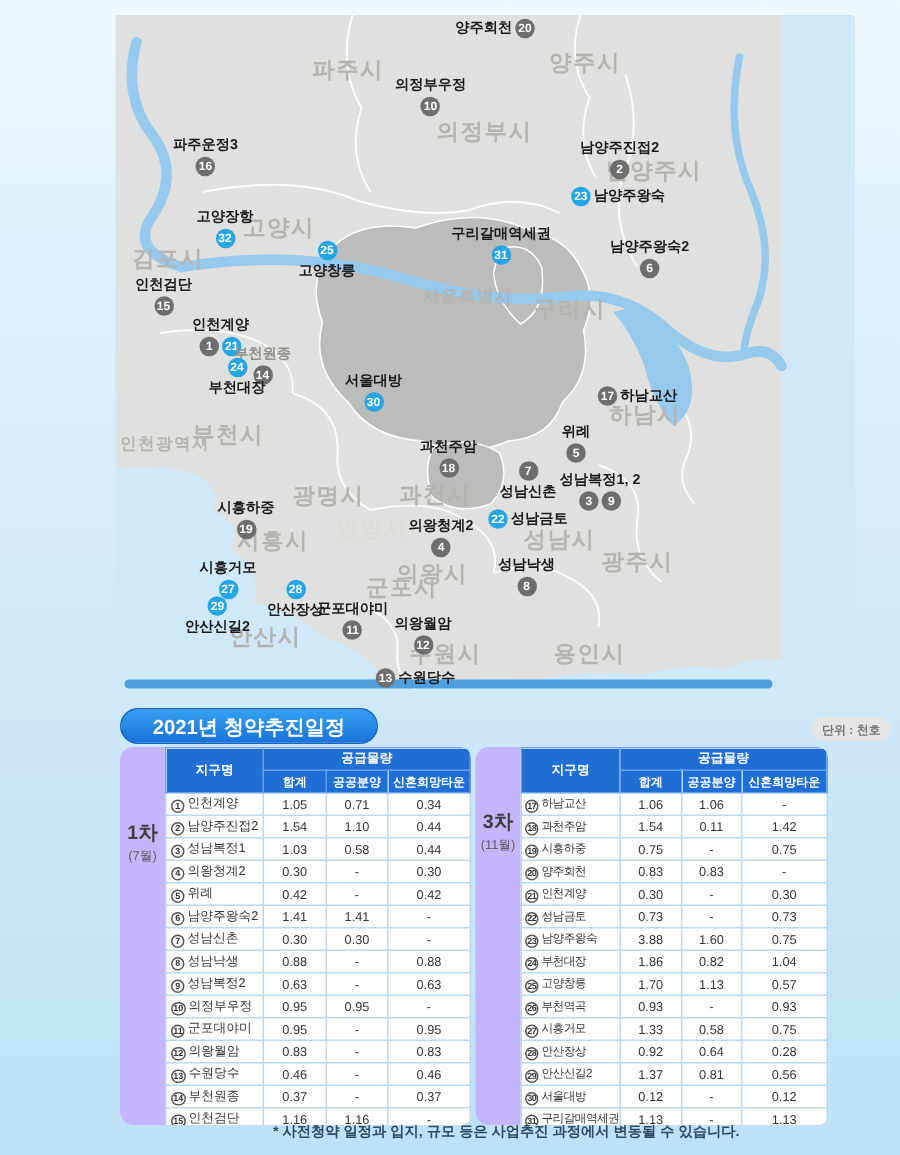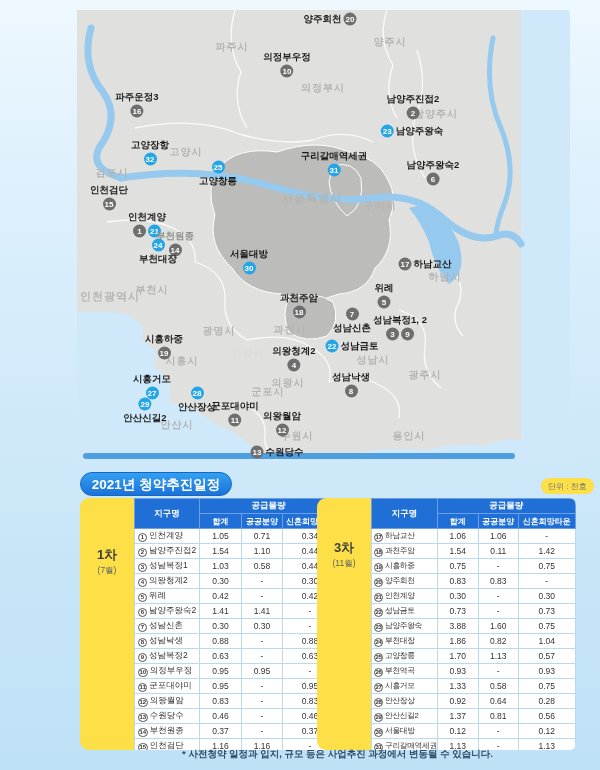--- a/index.html
+++ b/index.html
@@ -5,41 +5,41 @@
   html,body{margin:0;padding:0}
   body{
     width:600px;height:770px;position:relative;overflow:hidden;
     font-family:"Liberation Sans",sans-serif;
     background:linear-gradient(180deg,#eef8ff 0%,#ddf0fc 25%,#c9e6f8 70%,#bfe1f6 100%);
   }
   
   .map{position:absolute;left:77px;top:10px;width:493px;height:454px;background:#cfe9fb;border-radius:3px}
   .map svg{position:absolute;left:0;top:0}
   #map-labels{position:absolute;left:0;top:0;width:100%;height:100%}
-  .city{position:absolute;transform:translate(-50%,-50%);color:#b4b4b1;font-size:10px;font-weight:700;letter-spacing:1px;white-space:nowrap}
+  .city{position:absolute;transform:translate(-50%,-50%);color:#b4b4b1;font-size:15px;font-weight:700;letter-spacing:1px;white-space:nowrap}
   .city.lg{font-size:11px}
   .city.light{color:#dcdcd9}
   .proj{position:absolute;display:flex;align-items:center;gap:2px;transform:translate(-50%,-50%)}
   .proj.col,.proj.colrev{flex-direction:column;gap:1px}
   .ptxt{font-size:9.5px;font-weight:700;color:#1b1b1b;white-space:nowrap}
   .ptxt.muted{color:#8f8f8c}
   .bwrap{display:flex;gap:2px}
   .badge{min-width:13px;height:13px;border-radius:7px;background:#6e6e6e;color:#fff;
          font-size:8px;font-weight:700;display:inline-flex;align-items:center;justify-content:center;padding:0 1px;box-sizing:border-box}
   .badge.blue{background:#25a5e5}
   
-  .title-pill{position:absolute;left:80px;top:472px;width:152px;height:24px;line-height:24px;text-align:center;
+  .title-pill{position:absolute;left:80px;top:472px;width:172px;height:24px;line-height:24px;text-align:center;
     color:#fff;font-size:13.5px;font-weight:700;border-radius:13px;
     background:linear-gradient(180deg,#34a0f2 0%,#1a72d8 100%);border:1px solid #1465c4;box-sizing:border-box}
-  .unit-badge{position:absolute;left:541px;top:478px;background:#fde047;border-radius:8px;color:#777;
-    font-size:8px;font-weight:400;padding:2.5px 7px;white-space:nowrap}
+  .unit-badge{position:absolute;left:541px;top:478px;background:#e5e5e5;border-radius:8px;color:#777;
+    font-size:8px;font-weight:700;padding:2.5px 7px;white-space:nowrap}
   
   .tblock{position:absolute;top:498px;height:252px;display:flex}
   #table-0{left:80px} #table-1{left:317px}
-  .phasebar{width:54px;height:252px;background:#fde047;border-radius:9px 0 0 9px;position:relative;flex-shrink:0}
+  .phasebar{width:30px;height:252px;background:#c4b5fd;border-radius:9px 0 0 9px;position:relative;flex-shrink:0}
   .phase{position:absolute;left:0;width:100%;display:flex;flex-direction:column;align-items:center;justify-content:center}
   .phase .pl{font-size:13px;font-weight:700;color:#3e3e3e}
   .phase .pm{font-size:8.5px;color:#5f5f5f;margin-top:1px}
   .twrap{border-radius:0 7px 7px 0;overflow:hidden;background:#fff}
   table{border-collapse:collapse;table-layout:fixed}
   th{background:#1f6fd6;color:#fff;font-size:8px;font-weight:700;border:1px solid #6ba0e6;height:14px;padding:0;overflow:hidden}
   thead tr:first-child th{font-size:8.5px}
   td{border:1px solid #b9d8f1;font-size:8.5px;color:#333;text-align:center;height:14px;padding:0;background:#fff;overflow:hidden;white-space:nowrap}
   td.name{text-align:left;padding-left:3px}
   #table-1 td.name{font-size:7.8px;letter-spacing:-0.4px;padding-left:2px}
@@ -91,34 +91,34 @@
   </svg>
   <div id="map-labels">
       <div class="city" style="left: 155px; top: 37px;">파주시</div>
       <div class="city" style="left: 313px; top: 32px;">양주시</div>
       <div class="city" style="left: 246px; top: 78px; text-align: center;">의정부시</div>
       <div class="city" style="left: 109px; top: 142px;">고양시</div>
       <div class="city" style="left: 359px; top: 104px;">남양주시</div>
       <div class="city" style="left: 35px; top: 163px;">김포시</div>
       <div class="city lg" style="left: 235px; top: 188px;">서울특별시</div>
       <div class="city" style="left: 303px; top: 196px;">구리시</div>
-      <div class="city" style="left: 353px; top: 267px; margin-left: 15px;">하남시</div>
+      <div class="city" style="left: 353px; top: 267px;">하남시</div>
       <div class="city lg" style="left: 33px; top: 286px;">인천광역시</div>
       <div class="city" style="left: 75px; top: 280px;">부천시</div>
       <div class="city" style="left: 142px; top: 321px;">광명시</div>
       <div class="city" style="left: 213px; top: 320px;">과천시</div>
       <div class="city light" style="left: 171px; top: 343px;">안양시</div>
       <div class="city" style="left: 105px; top: 351px;">시흥시</div>
       <div class="city" style="left: 211px; top: 373px;">의왕시</div>
       <div class="city" style="left: 191px; top: 382px;">군포시</div>
       <div class="city" style="left: 296px; top: 350px;">성남시</div>
       <div class="city" style="left: 348px; top: 365px;">광주시</div>
       <div class="city" style="left: 220px; top: 426px;">수원시</div>
       <div class="city" style="left: 100px; top: 415px; text-align: center;">안산시</div>
-      <div class="city" style="left: 332px; top: 426px;">용인시</div>
+      <div class="city" style="left: 316px; top: 426px;">용인시</div>
       <div class="proj rowrev" style="left: 253px; top: 9px;">
         <span class="ptxt">양주회천</span>
         <span class="bwrap">
           <span class="badge">20</span>
         </span>
       </div>
       <div class="proj col" style="left: 210px; top: 54px;">
         <span class="ptxt">의정부우정</span>
         <span class="bwrap">
           <span class="badge">10</span>

